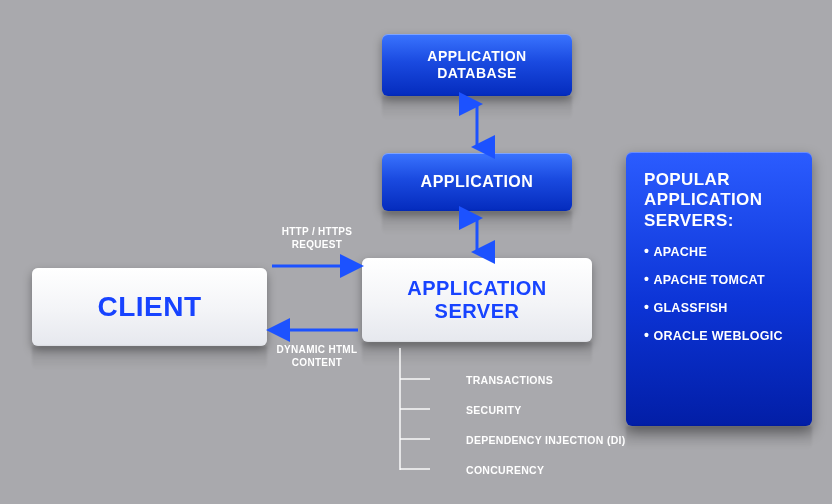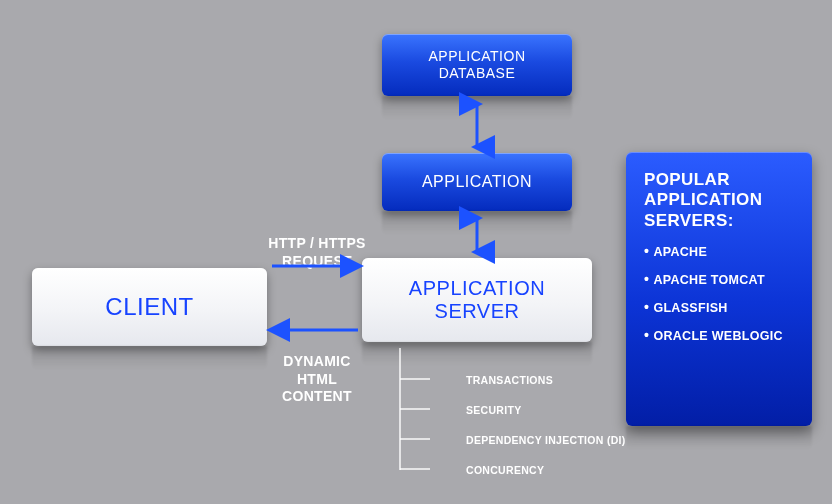--- a/index.html
+++ b/index.html
@@ -24,37 +24,37 @@
     filter: blur(1px);
     opacity: .55;
   }
 
   .box {
     position: absolute;
     border-radius: 6px;
     display: flex;
     align-items: center;
     justify-content: center;
-    font-weight: 400;
+    font-weight: 700;
     letter-spacing: .5px;
     text-align: center;
     padding: 6px 10px;
     box-shadow: 0 4px 10px rgba(0,0,0,.35), inset 0 1px 0 rgba(255,255,255,.35);
   }
   .blue-box {
     background: linear-gradient(to bottom, #3a74ff 0%, #1a4ae0 45%, #042bbd 100%);
     color: #ffffff;
   }
   .white-box {
     background: linear-gradient(to bottom, #ffffff 0%, #f3f4f7 55%, #e6e8ee 100%);
     color: #1743ff;
   }
 
   
-  #client { left: 32px; top: 268px; width: 235px; height: 78px; font-size: 24px; }
+  #client { left: 32px; top: 268px; width: 235px; height: 78px; font-size: 28px; }
 
   
   #appserver { left: 362px; top: 258px; width: 230px; height: 84px; font-size: 20px; line-height: 1.15; }
 
   
   #application { left: 382px; top: 153px; width: 190px; height: 58px; font-size: 16px; }
 
   
   #appdb { left: 382px; top: 34px; width: 190px; height: 62px; font-size: 14px; line-height: 1.2; }
 
@@ -71,27 +71,26 @@
   }
   #panel .title { font-size: 17px; font-weight: 800; letter-spacing: .4px; line-height: 1.2; margin-bottom: 2px; }
   #panel ul { list-style: none; font-size: 12.5px; font-weight: 700; letter-spacing: .3px; }
   #panel ul li { margin: 12px 0; }
   #panel ul li::before { content: "• "; font-size: 14px; }
 
   
   .small-label {
     position: absolute;
     color: #ffffff;
-    font-size: 14px;
+    font-size: 10px;
     font-weight: 800;
     letter-spacing: .3px;
     text-align: center;
     line-height: 1.25;
     width: 110px;
-    margin-top: 9px;
   }
   #lbl-req { left: 262px; top: 226px; }
   #lbl-dyn { left: 262px; top: 344px; }
 
   
   .feature {
     position: absolute;
     color: #ffffff;
     font-size: 10.5px;
     font-weight: 800;

